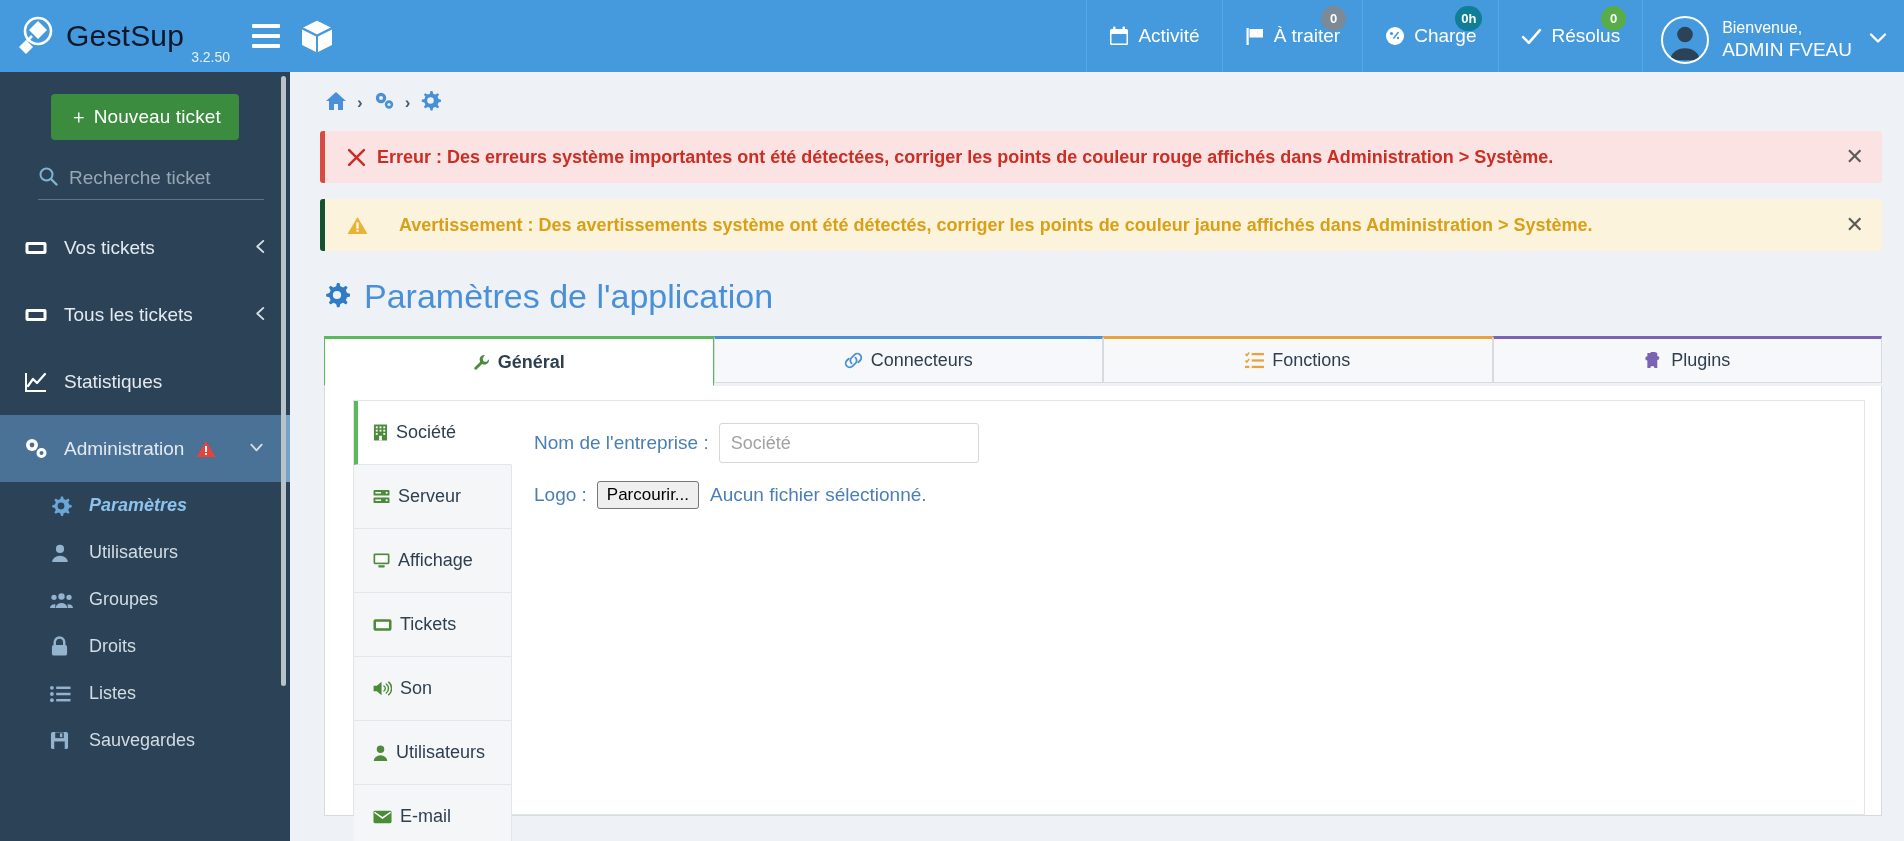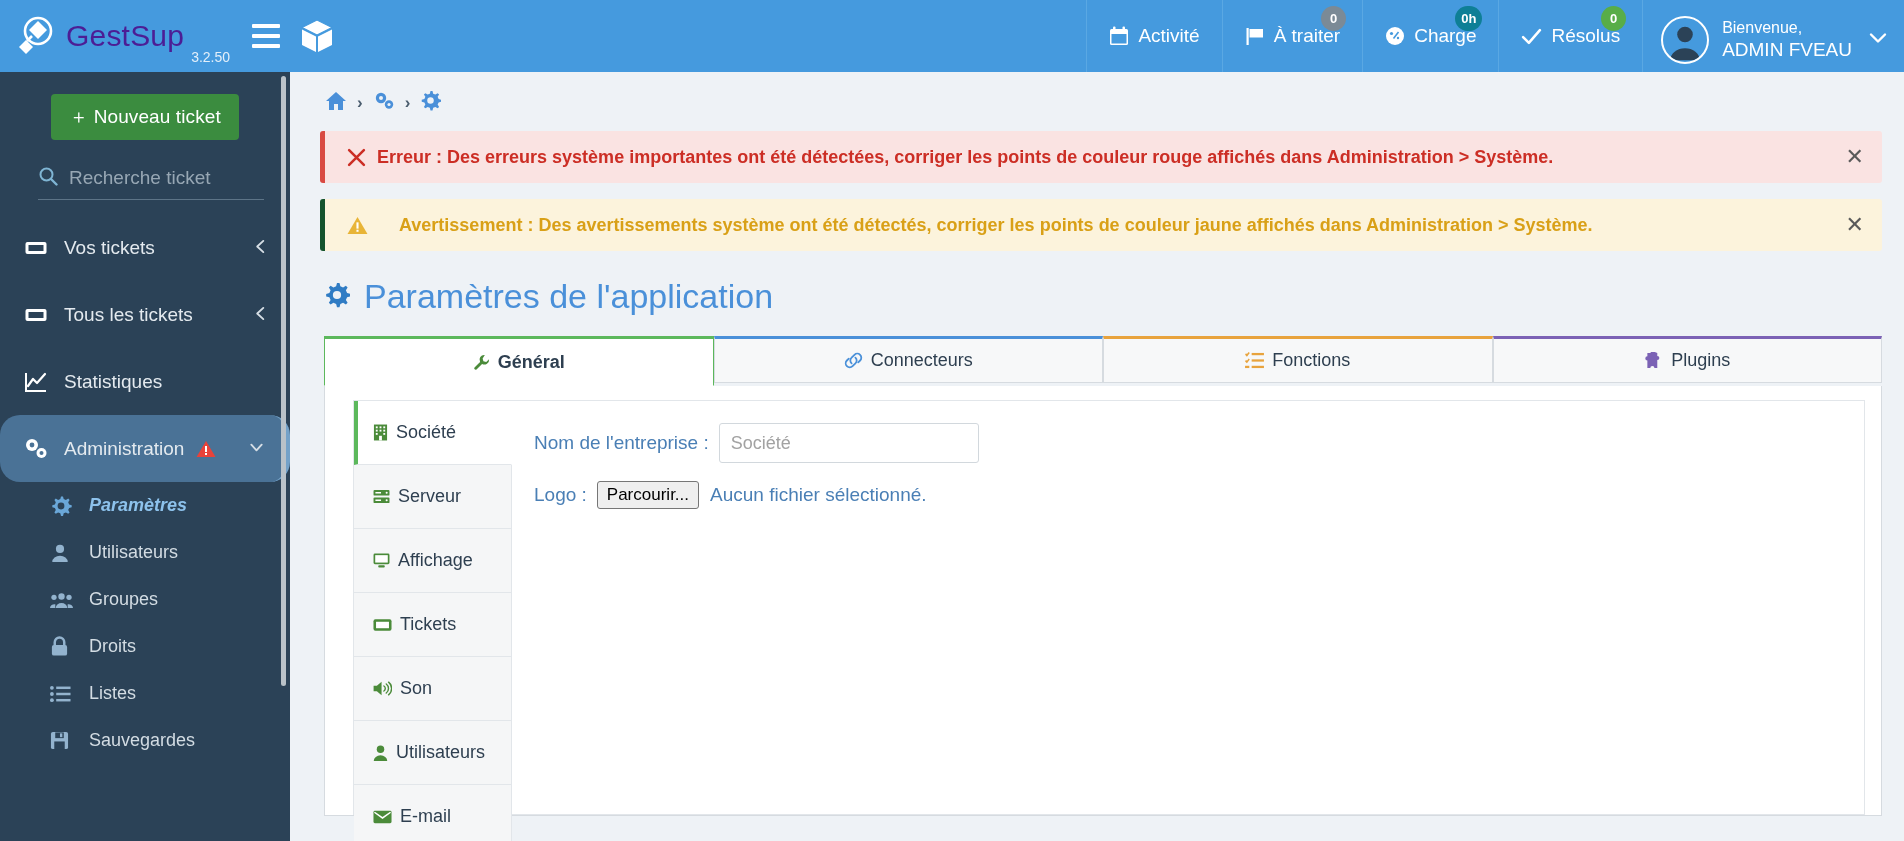--- a/index.html
+++ b/index.html
@@ -19,21 +19,21 @@
     display: flex; align-items: stretch;
     z-index: 30;
   }
   .brand-block {
     width: 290px; flex: 0 0 290px;
     background: #459ade;
     display: flex; align-items: center; padding-left: 14px;
   }
   .brand-logo { width: 44px; height: 44px; flex: 0 0 44px; }
   .brand-name {
-    color: #4c1d95; font-size: 30px; font-weight: 400;
+    color: #0f172a; font-size: 30px; font-weight: 400;
     margin-left: 8px; letter-spacing: .2px; white-space: nowrap;
   }
   .brand-version {
     color: #e2effa; font-size: 14px; margin-left: 7px; align-self: flex-end;
     padding-bottom: 7px; white-space: nowrap;
   }
   .burger {
     margin-left: 22px; width: 28px; height: 24px;
     display: flex; flex-direction: column; justify-content: space-between;
     cursor: pointer;
@@ -111,21 +111,21 @@
 
   .sb-item {
     display: flex; align-items: center; height: 67px;
     padding-left: 24px; padding-right: 22px; cursor: pointer;
     color: #e4eaef; font-size: 19px; white-space: nowrap;
   }
   .sb-item .sbi-icon {
     width: 30px; flex: 0 0 30px; display: flex; align-items: center;
     margin-right: 10px;
   }
-  .sb-item.active-parent { background: #4a7296; border-right: 4px solid #74a2c9; border-radius: 20px; }
+  .sb-item.active-parent { background: #4a7296; border-right: 4px solid #74a2c9; }
   .sb-item .sb-arrow { margin-left: auto; }
   .sb-sub {
     display: flex; align-items: center; height: 47px;
     padding-left: 50px; cursor: pointer; font-size: 18px; color: #d3dce3;
     white-space: nowrap;
   }
   .sb-sub .sbs-icon { width: 28px; flex: 0 0 28px; display: flex; align-items: center; margin-right: 11px; }
   .sb-sub.selected { color: #8dc2ec; font-weight: 700; font-style: italic; }
   .warn-tri { margin-left: 12px; display: flex; align-items: center; }
 

